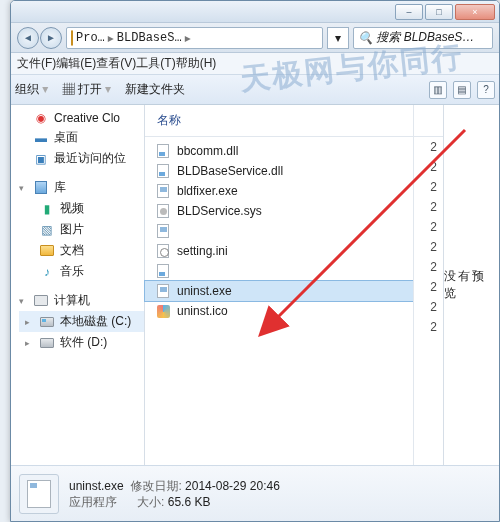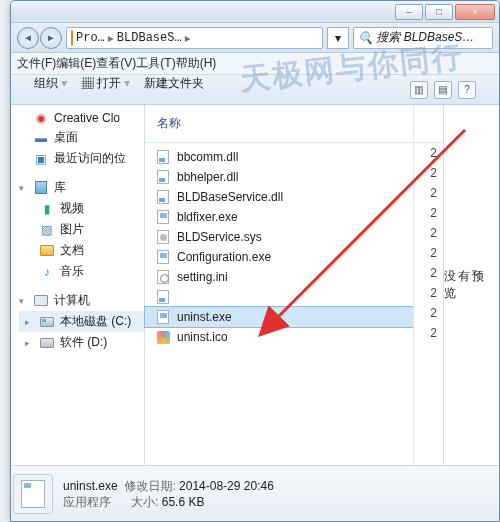--- a/index.html
+++ b/index.html
@@ -16,60 +16,60 @@
   .crumbs{flex:1;height:22px;border:1px solid #9eb3c7;background:#fff;border-radius:2px;display:flex;align-items:center;padding:0 4px;gap:3px;overflow:hidden;}
   .crumbs .seg{white-space:nowrap;font-family:Liberation Mono, monospace;}
   .crumbs .gt{color:#777;}
   .folder-ic{width:14px;height:12px;background:linear-gradient(#fddf8e,#f1b83e);border:1px solid #c88f20;border-radius:1px;}
   .refresh{width:22px;height:22px;border:1px solid #9eb3c7;background:#fff;display:flex;align-items:center;justify-content:center;color:#4a7;}
   .search{width:140px;height:22px;border:1px solid #9eb3c7;background:#fff;border-radius:2px;display:flex;align-items:center;padding:0 4px;color:#888;font-style:italic;white-space:nowrap;overflow:hidden;}
   
   .menubar{height:22px;background:#f2f6fb;border-bottom:1px solid #cfdbe8;display:flex;align-items:center;padding:0 6px;}
   .menubar span{color:#2b2b2b;}
   
-  .toolbar{height:30px;background:linear-gradient(#edf3fb,#dde8f5);border-bottom:1px solid #c0cfdd;display:flex;padding:0 23px;gap:14px;}
+  .toolbar{height:30px;background:linear-gradient(#edf3fb,#dde8f5);border-bottom:1px solid #c0cfdd;display:flex;align-items:center;padding:0 4px;gap:14px;}
   .toolbar .split{color:#aaa;}
   .toolbar .right{margin-left:auto;display:flex;gap:6px;align-items:center;}
   .tbicon{width:18px;height:18px;border:1px solid #9eb3c7;border-radius:2px;background:#f8fbff;display:flex;align-items:center;justify-content:center;font-size:10px;color:#456;}
   
   .body{position:absolute;top:104px;bottom:56px;left:0;right:0;display:flex;}
   .nav{width:134px;border-right:1px solid #d6dee7;background:#fff;padding:4px 0 4px 8px;overflow:hidden;}
   .nav-group{margin-bottom:8px;}
   .nav-item{display:flex;align-items:center;gap:5px;padding:2px 0;white-space:nowrap;}
   .nav-item .tw{width:9px;color:#888;font-size:9px;}
   .nav-item .ic{width:16px;height:14px;display:flex;align-items:center;justify-content:center;}
   .ic-folder{background:linear-gradient(#fddf8e,#f1b83e);border:1px solid #c88f20;border-radius:1px;width:14px;height:11px;}
   .ic-lib{background:linear-gradient(#b0d5f5,#6ca9dd);border:1px solid #4a82b5;width:12px;height:13px;}
   .ic-drive{width:14px;height:10px;background:linear-gradient(#e6e9ec,#b9c0c7);border:1px solid #8a939c;border-radius:1px;position:relative;}
   .ic-drive.c::after{content:"";position:absolute;left:1px;top:1px;width:4px;height:3px;background:#5fb3e4;}
   .ic-pc{width:14px;height:11px;background:#e6e9ec;border:1px solid #8a939c;border-radius:1px;}
   
   .files{flex:1;background:#fff;display:flex;}
   .listcol{flex:1;min-width:0;}
-  .listhdr{height:38px;border-bottom:1px solid #e1e7ee;display:flex;align-items:center;padding:0 12px;color:#2a4d8f;}
+  .listhdr{height:32px;border-bottom:1px solid #e1e7ee;display:flex;align-items:center;padding:0 12px;color:#2a4d8f;}
   .listbody{padding:4px 0;}
   .row{display:flex;align-items:center;height:20px;padding:0 10px;gap:6px;}
   .row.sel{background:#cfe5f8;outline:1px solid #8ab9e2;}
   .row .ic{width:16px;height:16px;display:flex;align-items:center;justify-content:center;}
   .ic-dll{width:12px;height:14px;background:#fff;border:1px solid #aab3bc;position:relative;}
   .ic-dll::after{content:"";position:absolute;bottom:1px;left:1px;width:6px;height:4px;background:#6ca9dd;}
   .ic-exe{width:12px;height:14px;background:#fff;border:1px solid #aab3bc;position:relative;}
   .ic-exe::before{content:"";position:absolute;top:2px;left:2px;width:7px;height:5px;background:#8fb8dd;}
   .ic-sys{width:12px;height:14px;background:#fff;border:1px solid #aab3bc;position:relative;}
   .ic-sys::after{content:"";position:absolute;top:3px;left:2px;width:7px;height:7px;background:#bbb;border-radius:50%;}
   .ic-ini{width:12px;height:14px;background:#fff;border:1px solid #aab3bc;position:relative;}
   .ic-ini::after{content:"";position:absolute;top:3px;left:2px;width:7px;height:7px;border:1px solid #888;border-radius:50%;}
   .ic-ico{width:13px;height:13px;background:conic-gradient(#5fb3e4,#f5c14d,#e77);border-radius:2px;}
   .sizecol{width:30px;border-left:1px solid #e1e7ee;}
   .sizecol .cell{height:20px;display:flex;align-items:center;justify-content:flex-end;padding-right:6px;color:#444;}
   
   .preview{width:56px;border-left:1px solid #d6dee7;display:flex;align-items:center;justify-content:center;color:#777;writing-mode:vertical-rl;letter-spacing:2px;}
   .preview span{writing-mode:horizontal-tb;}
   
-  .status{position:absolute;left:0;right:0;bottom:0;height:56px;border-top:1px solid #cfdbe8;background:linear-gradient(#f5f8fc,#e7eef6);display:flex;align-items:center;padding:6px 2px;gap:10px;}
+  .status{position:absolute;left:0;right:0;bottom:0;height:56px;border-top:1px solid #cfdbe8;background:linear-gradient(#f5f8fc,#e7eef6);display:flex;align-items:center;padding:6px 8px;gap:10px;}
   .status .bigic{width:40px;height:40px;background:#eef3f9;border:1px solid #c1cedb;border-radius:3px;display:flex;align-items:center;justify-content:center;}
   .status .meta{line-height:16px;}
   .status .meta .fn{font-weight:400;}
   .status .meta .sub{color:#666;}
   
   .arrow{position:absolute;z-index:50;top:120px;left:245px;width:230px;height:220px;pointer-events:none;}
   
   .wm{position:absolute;z-index:60;top:48px;left:240px;font-size:30px;font-weight:700;color:rgba(140,173,210,.55);transform:rotate(-6deg);letter-spacing:2px;pointer-events:none;white-space:nowrap;}
 </style>
 </head>
@@ -205,45 +205,38 @@
             <div class="row">
               <span class="ic">
                 <span class="ic-dll"></span>
               </span>
               <span>bbcomm.dll</span>
             </div>
             <div class="row">
               <span class="ic">
                 <span class="ic-dll"></span>
               </span>
-              <span>bbhelper.dll</span>
-            </div>
-            <div class="row">
-              <span class="ic">
-                <span class="ic-dll"></span>
-              </span>
               <span>BLDBaseService.dll</span>
             </div>
             <div class="row">
               <span class="ic">
                 <span class="ic-exe"></span>
               </span>
               <span>bldfixer.exe</span>
             </div>
             <div class="row">
               <span class="ic">
                 <span class="ic-sys"></span>
               </span>
               <span>BLDService.sys</span>
             </div>
             <div class="row">
               <span class="ic">
                 <span class="ic-exe"></span>
               </span>
-              <span>Configuration.exe</span>
             </div>
             <div class="row">
               <span class="ic">
                 <span class="ic-ini"></span>
               </span>
               <span>setting.ini</span>
             </div>
             <div class="row">
               <span class="ic">
                 <span class="ic-dll"></span>

